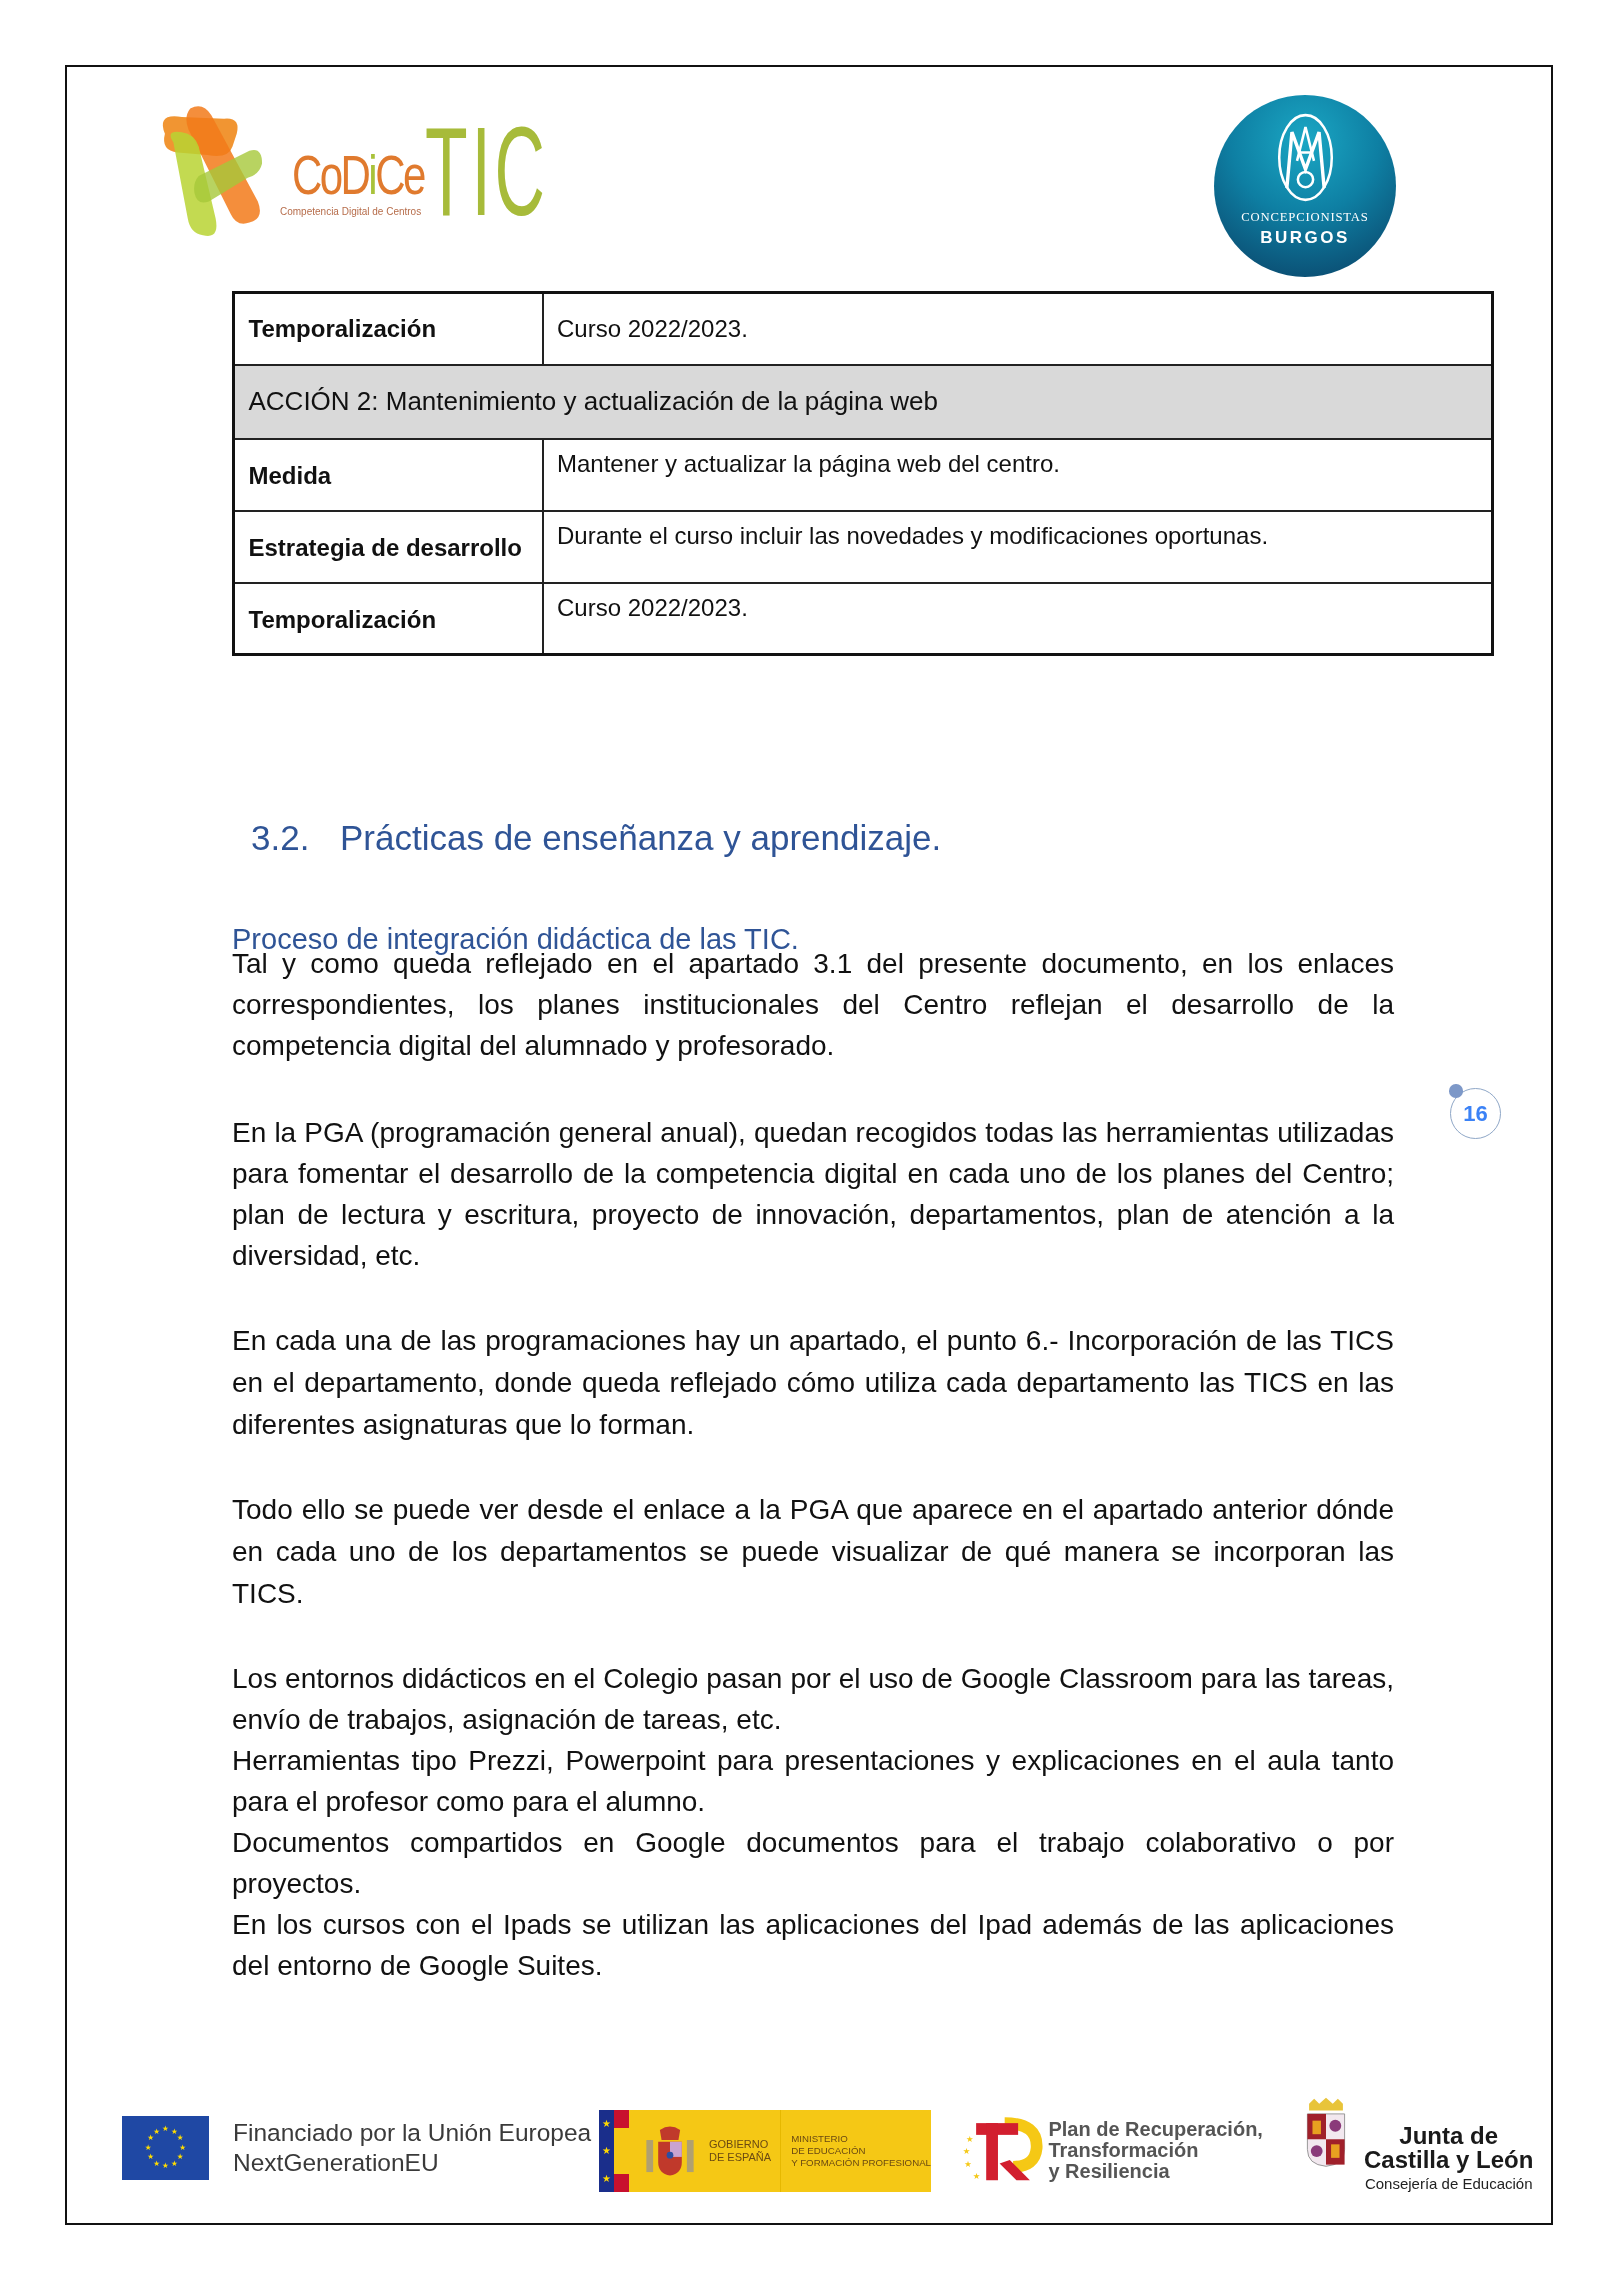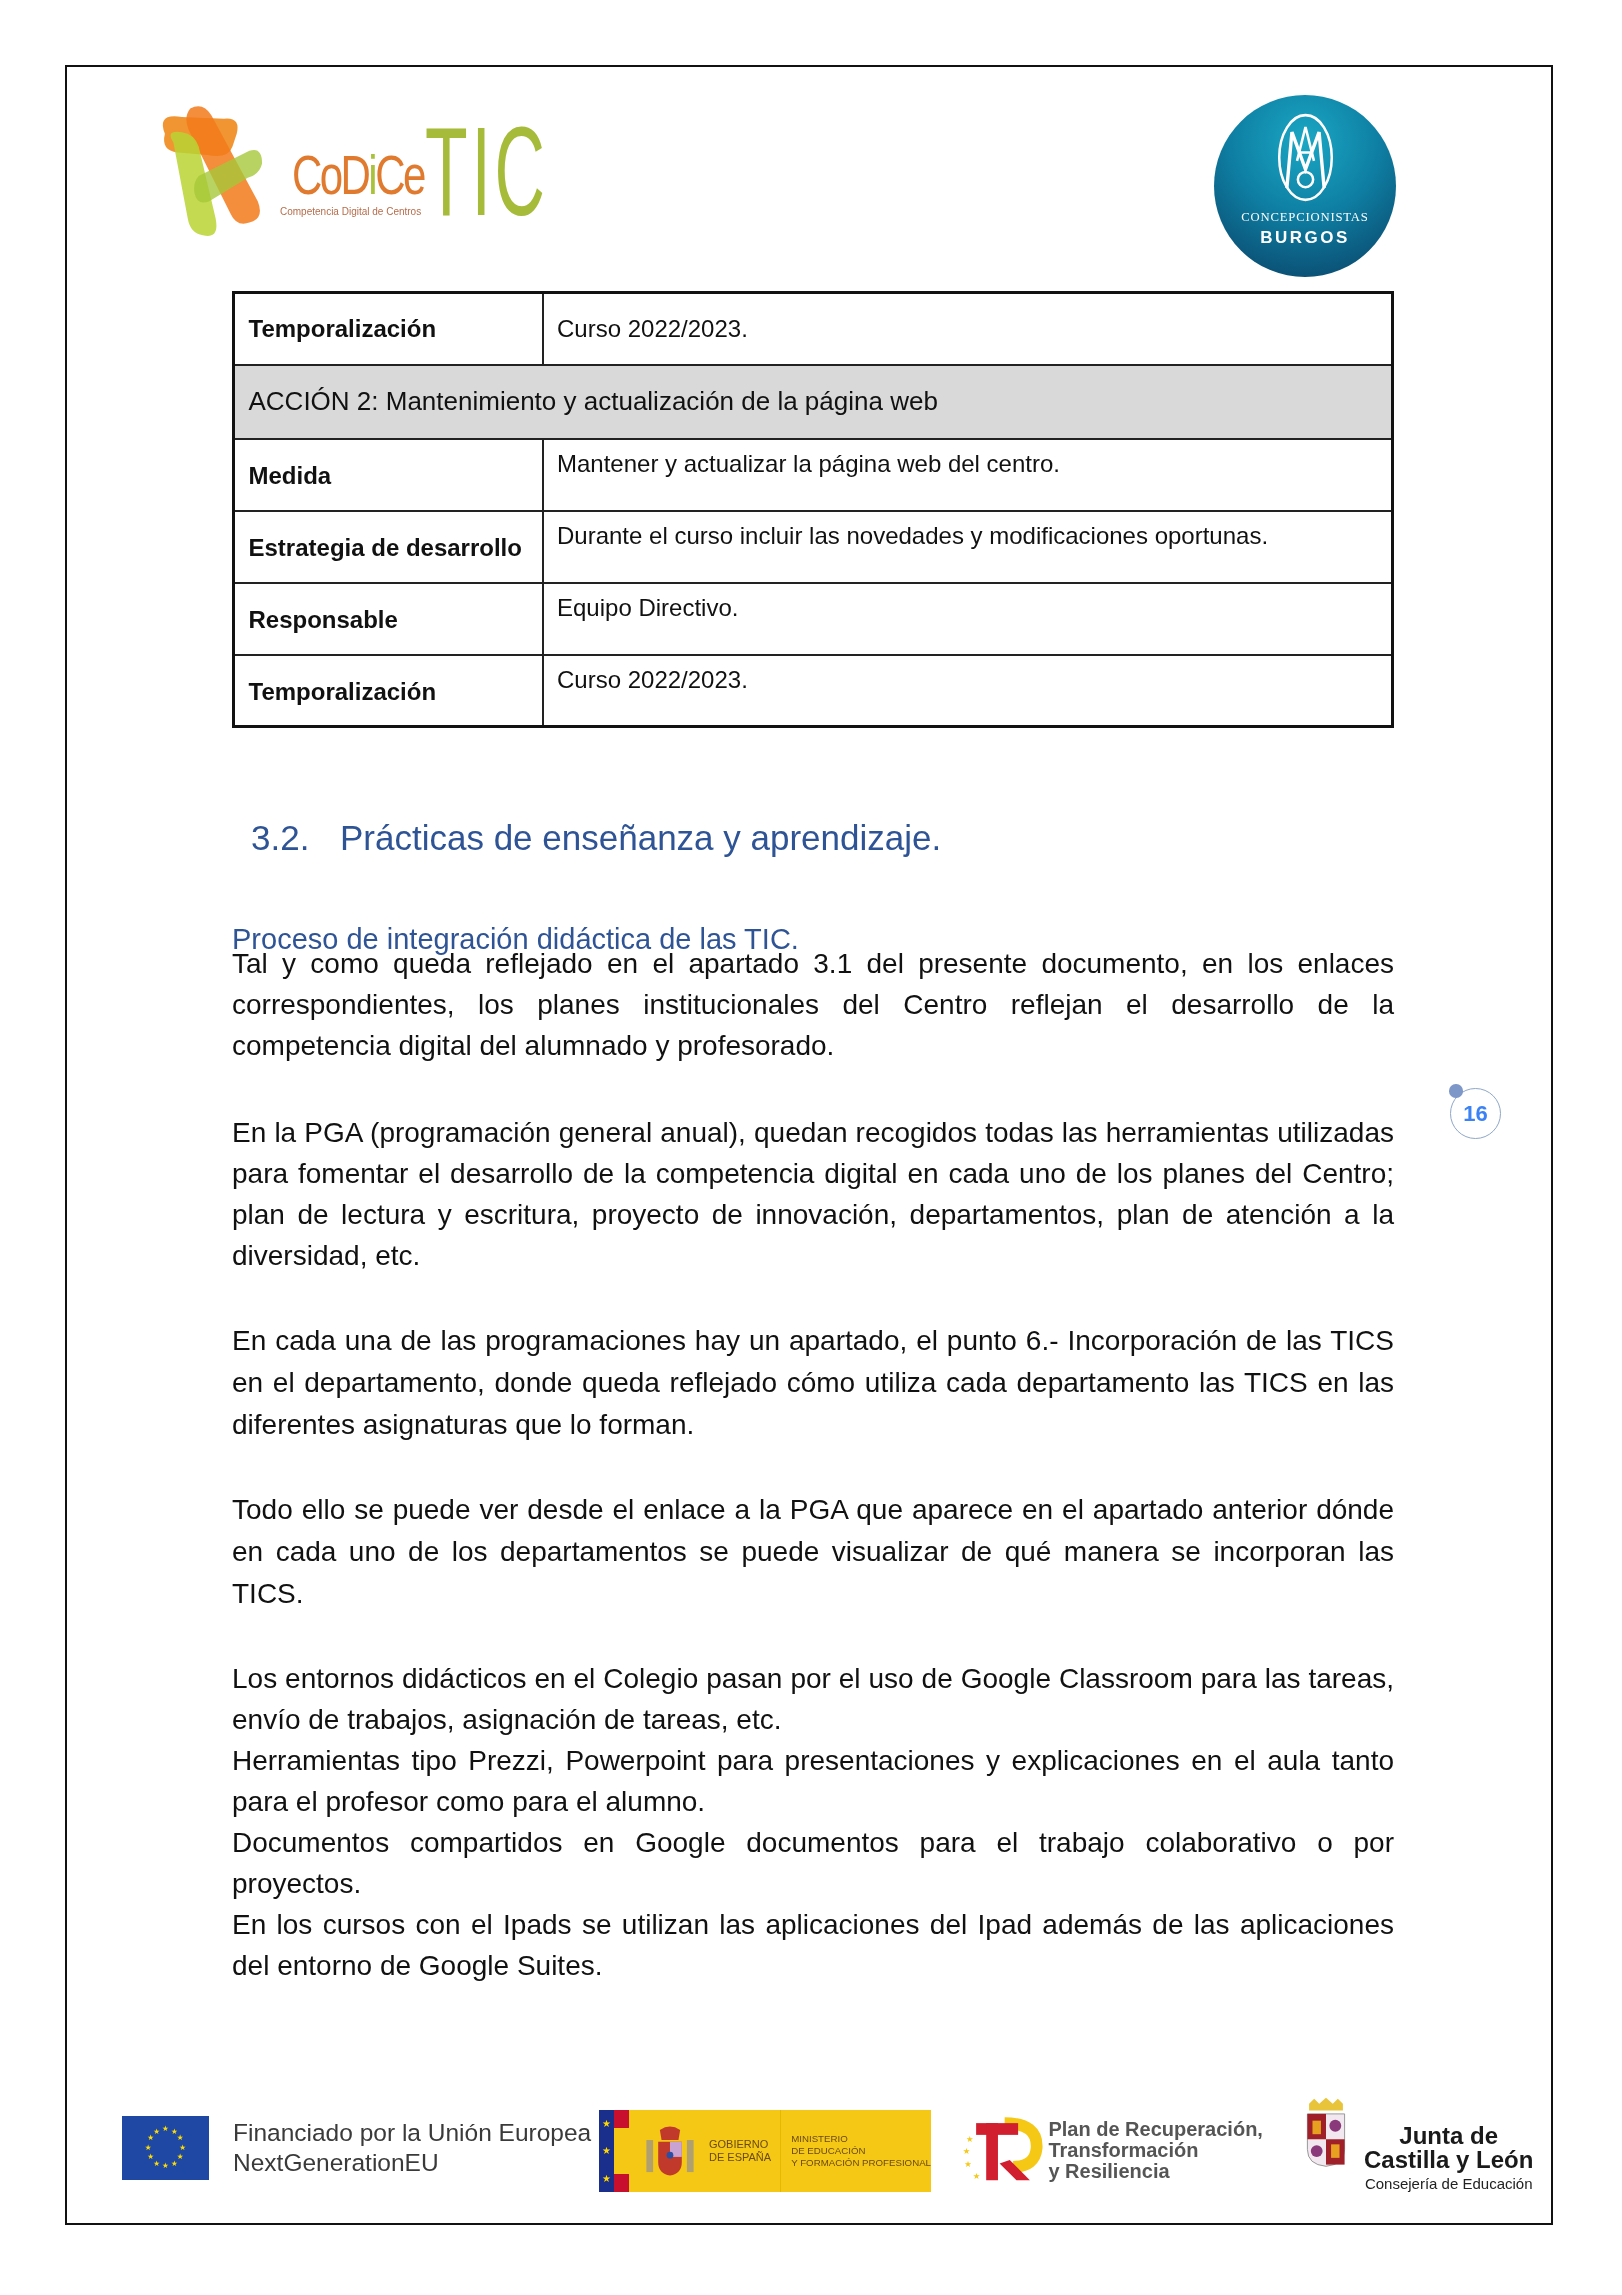--- a/index.html
+++ b/index.html
@@ -19,21 +19,21 @@
   .codice-sub { position: absolute; left: 132px; top: 106px; font-size: 10px; color: #b66c4a; white-space: nowrap; }
 
   .logo-concep { position: absolute; left: 1214px; top: 95px; width: 182px; height: 182px; border-radius: 50%;
                  background: radial-gradient(circle at 50% 25%, #1ba7c4 0%, #0e7fa3 45%, #0a3e63 100%);
                  color: #fff; text-align: center; overflow: hidden; }
   .logo-concep svg { position: absolute; left: 61px; top: 15px; }
   .concep-name { position: absolute; top: 115px; left: 0; width: 100%; font-family: "Liberation Serif", serif; font-size: 12.7px; letter-spacing: 0.8px; }
   .concep-city { position: absolute; top: 133px; left: 0; width: 100%; font-family: "Liberation Sans", sans-serif; font-weight: 700; font-size: 17px; letter-spacing: 2.5px; }
 
   
-  .action-table { position: absolute; left: 232px; top: 291px; width: 1162px; border-collapse: collapse;
+  .action-table { position: absolute; left: 232px; top: 291px; width: 1262px; border-collapse: collapse;
                   border: 3.4px solid #111; }
   .action-table td { border: 2.5px solid #222; font-size: 24px; padding: 0 13.5px; box-sizing: border-box; }
   .action-table td.label { width: 309px; font-weight: 700; vertical-align: middle; padding-top: 3px; }
   .action-table td.value { vertical-align: top; padding-top: 10px; }
   .action-table tr { height: 72px; }
   .action-table tr.first td.label { padding-top: 0; }
   .action-table tr.first td.value { vertical-align: middle; padding-top: 0; }
   .action-table tr.header td { background: #d9d9d9; text-align: left; font-weight: 400; font-size: 26px; height: 74px; }
 
   
@@ -120,24 +120,20 @@
   <tr class="header">
     <td colspan="2">ACCIÓN 2: Mantenimiento y actualización de la página web</td>
   </tr>
   <tr>
     <td class="label">Medida</td>
     <td class="value">Mantener y actualizar la página web del centro.</td>
   </tr>
   <tr>
     <td class="label">Estrategia de desarrollo</td>
     <td class="value">Durante el curso incluir las novedades y modificaciones oportunas.</td>
-  </tr>
-  <tr>
-    <td class="label">Responsable</td>
-    <td class="value">Equipo Directivo.</td>
   </tr>
   <tr>
     <td class="label">Temporalización</td>
     <td class="value">Curso 2022/2023.</td>
   </tr>
 </tbody>
   </table>
 
 <div class="h-section">
   <span class="num">3.2.</span><span>Prácticas de enseñanza y aprendizaje.</span>

